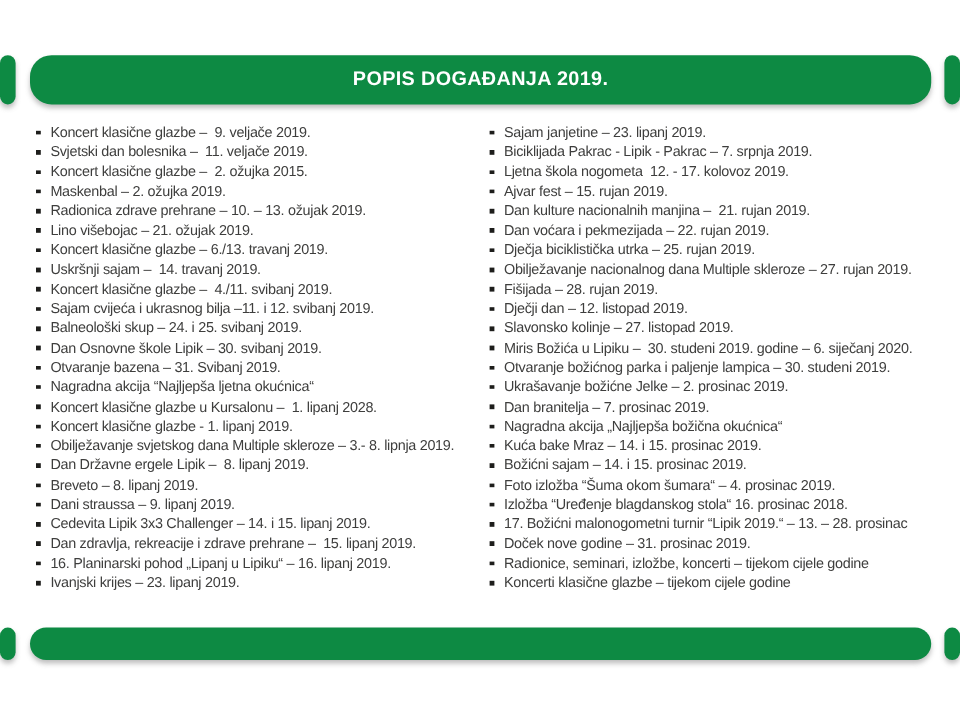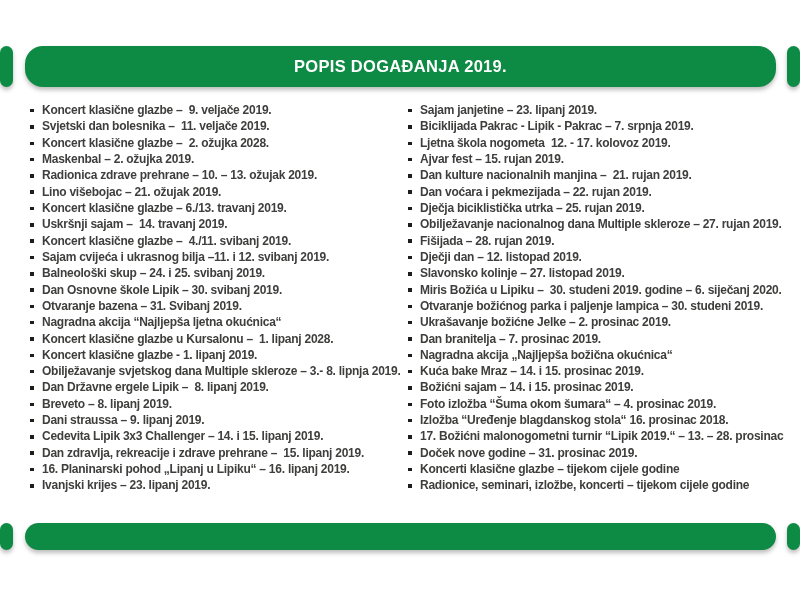--- a/index.html
+++ b/index.html
@@ -51,35 +51,35 @@
     letter-spacing:-0.25px;
     white-space:pre;
   }
   .bullet{
     flex:none;
     width:3.5px;height:3.5px;
     background:#1d1d1b;
     margin-right:8.5px;
     margin-top:1px;
   }
-  .item-text{white-space:pre;font-weight:bold;}
+  .item-text{white-space:pre;}
 </style>
 </head>
 <body>
 
 <div class="bar-seg top-cap-l"></div>
 <div class="bar-seg top-main">
   <span class="page-title">POPIS DOGAĐANJA 2019.</span>
 </div>
 <div class="bar-seg top-cap-r"></div>
 
 <ul class="col col-left">
     <li class="event-item"><span class="bullet"></span><span class="item-text">Koncert klasične glazbe –  9. veljače 2019.</span></li>
     <li class="event-item"><span class="bullet"></span><span class="item-text">Svjetski dan bolesnika –  11. veljače 2019.</span></li>
-    <li class="event-item"><span class="bullet"></span><span class="item-text">Koncert klasične glazbe –  2. ožujka 2028.</span></li>
+    <li class="event-item"><span class="bullet"></span><span class="item-text">Koncert klasične glazbe –  2. ožujka 2015.</span></li>
     <li class="event-item"><span class="bullet"></span><span class="item-text">Maskenbal – 2. ožujka 2019.</span></li>
     <li class="event-item"><span class="bullet"></span><span class="item-text">Radionica zdrave prehrane – 10. – 13. ožujak 2019.</span></li>
     <li class="event-item"><span class="bullet"></span><span class="item-text">Lino višebojac – 21. ožujak 2019.</span></li>
     <li class="event-item"><span class="bullet"></span><span class="item-text">Koncert klasične glazbe – 6./13. travanj 2019.</span></li>
     <li class="event-item"><span class="bullet"></span><span class="item-text">Uskršnji sajam –  14. travanj 2019.</span></li>
     <li class="event-item"><span class="bullet"></span><span class="item-text">Koncert klasične glazbe –  4./11. svibanj 2019.</span></li>
     <li class="event-item"><span class="bullet"></span><span class="item-text">Sajam cvijeća i ukrasnog bilja –11. i 12. svibanj 2019.</span></li>
     <li class="event-item"><span class="bullet"></span><span class="item-text">Balneološki skup – 24. i 25. svibanj 2019.</span></li>
     <li class="event-item"><span class="bullet"></span><span class="item-text">Dan Osnovne škole Lipik – 30. svibanj 2019.</span></li>
     <li class="event-item"><span class="bullet"></span><span class="item-text">Otvaranje bazena – 31. Svibanj 2019.</span></li>
@@ -111,19 +111,19 @@
     <li class="event-item"><span class="bullet"></span><span class="item-text">Otvaranje božićnog parka i paljenje lampica – 30. studeni 2019.</span></li>
     <li class="event-item"><span class="bullet"></span><span class="item-text">Ukrašavanje božićne Jelke – 2. prosinac 2019.</span></li>
     <li class="event-item"><span class="bullet"></span><span class="item-text">Dan branitelja – 7. prosinac 2019.</span></li>
     <li class="event-item"><span class="bullet"></span><span class="item-text">Nagradna akcija „Najljepša božična okućnica“</span></li>
     <li class="event-item"><span class="bullet"></span><span class="item-text">Kuća bake Mraz – 14. i 15. prosinac 2019.</span></li>
     <li class="event-item"><span class="bullet"></span><span class="item-text">Božićni sajam – 14. i 15. prosinac 2019.</span></li>
     <li class="event-item"><span class="bullet"></span><span class="item-text">Foto izložba “Šuma okom šumara“ – 4. prosinac 2019.</span></li>
     <li class="event-item"><span class="bullet"></span><span class="item-text">Izložba “Uređenje blagdanskog stola“ 16. prosinac 2018.</span></li>
     <li class="event-item"><span class="bullet"></span><span class="item-text">17. Božićni malonogometni turnir “Lipik 2019.“ – 13. – 28. prosinac</span></li>
     <li class="event-item"><span class="bullet"></span><span class="item-text">Doček nove godine – 31. prosinac 2019.</span></li>
+    <li class="event-item"><span class="bullet"></span><span class="item-text">Radionice, seminari, izložbe, koncerti – tijekom cijele godine</span></li>
     <li class="event-item"><span class="bullet"></span><span class="item-text">Koncerti klasične glazbe – tijekom cijele godine</span></li>
-    <li class="event-item"><span class="bullet"></span><span class="item-text">Radionice, seminari, izložbe, koncerti – tijekom cijele godine</span></li>
   </ul>
 
 <div class="bar-seg bot-cap-l"></div>
 <div class="bar-seg bot-main"></div>
 <div class="bar-seg bot-cap-r"></div>
 
 </body></html>

